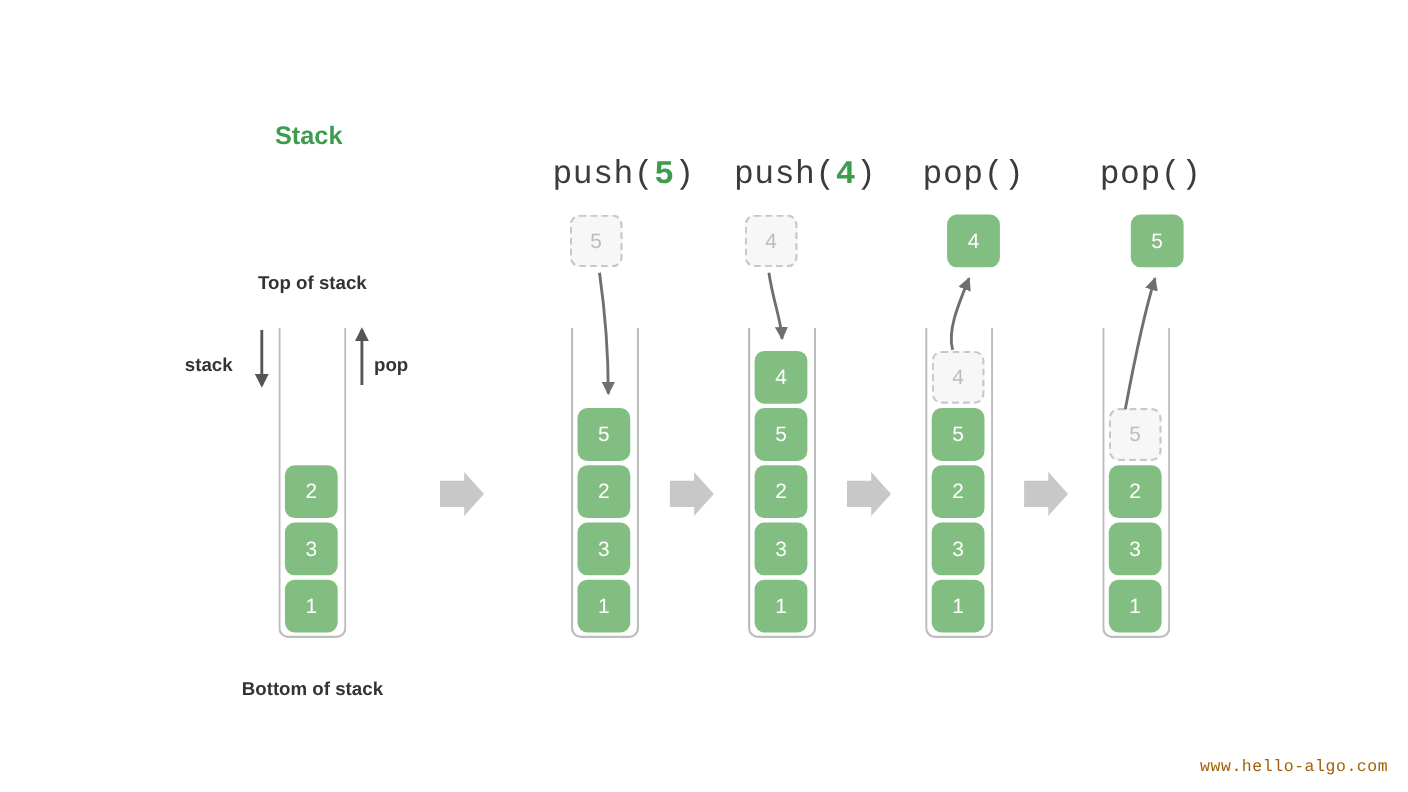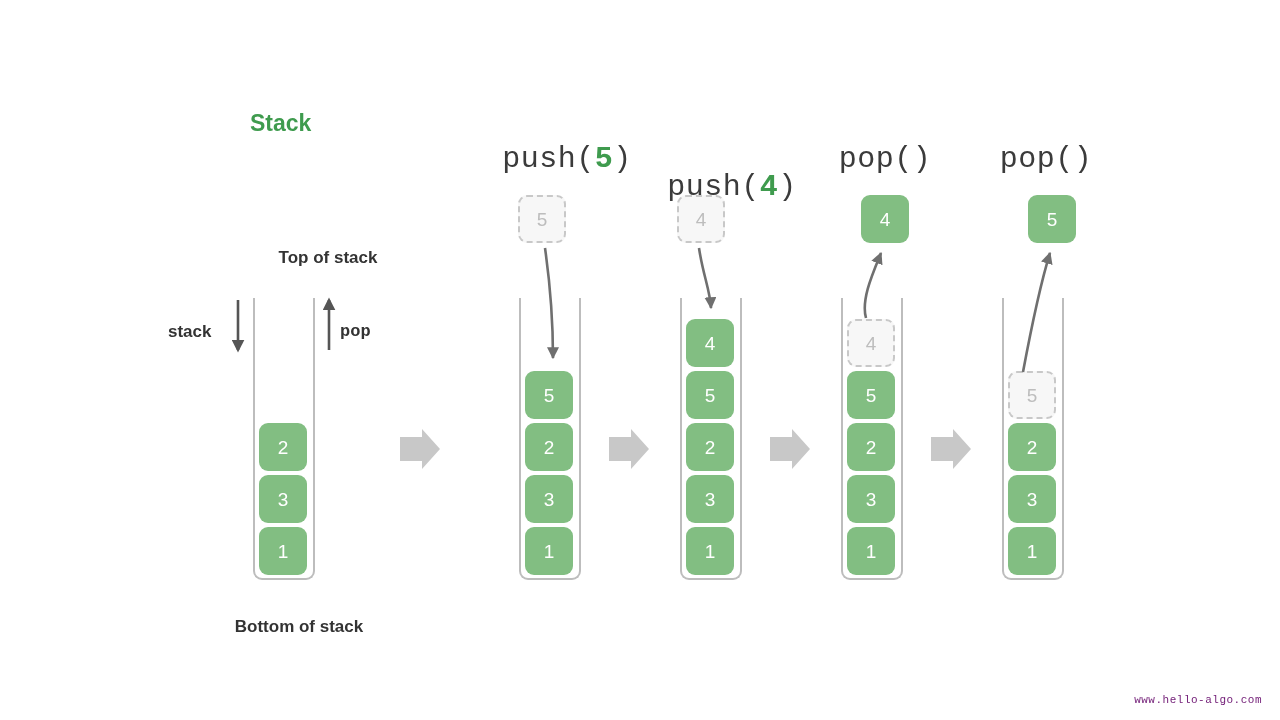--- a/index.html
+++ b/index.html
@@ -96,62 +96,62 @@
     border: 2px dashed #c8c8c8;
     color: #bdbdbd;
   }
 
   
   .watermark {
     position: absolute;
     right: 18px;
     bottom: 14px;
     font-family: "Liberation Mono", monospace;
-    font-size: 11px;
-    color: #701a75;
+    font-size: 15px;
+    color: #a16207;
     letter-spacing: 0.5px;
     white-space: nowrap;
   }
 
   svg.overlay {
     position: absolute;
     left: 0; top: 0;
     width: 1280px;
     height: 720px;
     pointer-events: none;
   }
 </style>
 </head>
 <body>
 
 <div id="canvas">
 
   <div class="title" style="left:250px; top:110px;">Stack</div>
 
-  <div class="annot annot-center" style="left:284px; top:248px;margin-left:44px;">Top of stack</div>
-  <div class="annot annot-center" style="left:284px; top:617px;margin-left:15px;">Bottom of stack</div>
+  <div class="annot annot-center" style="left:284px; top:248px;">Top of stack</div>
+  <div class="annot annot-center" style="left:284px; top:617px;">Bottom of stack</div>
   <div class="annot" style="left:168px; top:322px;">stack</div>
-  <div class="annot" style="left:340px; top:322px;font-family:Liberation Mono, monospace;">pop</div>
+  <div class="annot" style="left:340px; top:322px;">pop</div>
 
   <div class="stack-container" style="left:253px; top:298px; width:62px; height:282px;"></div>
   <div class="cell solid" style="left:259px; top:423px;">2</div>
   <div class="cell solid" style="left:259px; top:475px;">3</div>
   <div class="cell solid" style="left:259px; top:527px;">1</div>
 
   <div class="op-header" style="left:567px; top:142px;">
     <span>push(</span><span class="arg">5</span><span>)</span>
   </div>
   <div class="cell ghost" style="left:518px; top:195px;">5</div>
   <div class="stack-container" style="left:519px; top:298px; width:62px; height:282px;"></div>
   <div class="cell solid" style="left:525px; top:371px;">5</div>
   <div class="cell solid" style="left:525px; top:423px;">2</div>
   <div class="cell solid" style="left:525px; top:475px;">3</div>
   <div class="cell solid" style="left:525px; top:527px;">1</div>
 
-  <div class="op-header" style="left:732px; top:142px;margin-top:28px;">
+  <div class="op-header" style="left:732px; top:142px;">
     <span>push(</span><span class="arg">4</span><span>)</span>
   </div>
   <div class="cell ghost" style="left:677px; top:195px;">4</div>
   <div class="stack-container" style="left:680px; top:298px; width:62px; height:282px;"></div>
   <div class="cell solid" style="left:686px; top:319px;">4</div>
   <div class="cell solid" style="left:686px; top:371px;">5</div>
   <div class="cell solid" style="left:686px; top:423px;">2</div>
   <div class="cell solid" style="left:686px; top:475px;">3</div>
   <div class="cell solid" style="left:686px; top:527px;">1</div>
 

